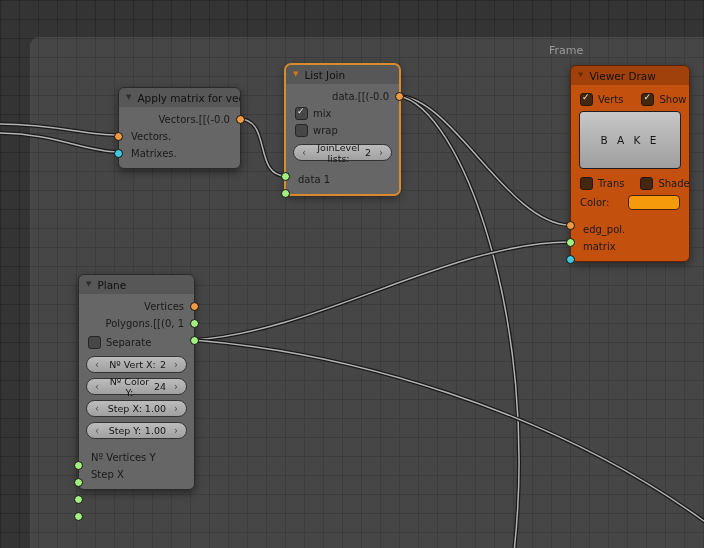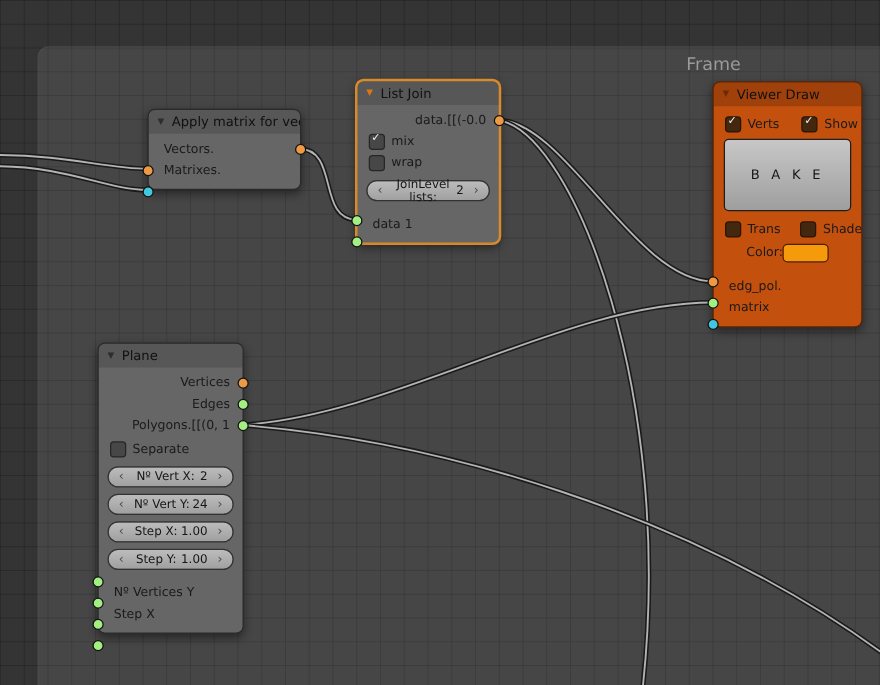--- a/index.html
+++ b/index.html
@@ -14,21 +14,21 @@
     -webkit-font-smoothing:antialiased;
   }
   .frame{
     position:absolute;left:30px;top:37px;width:700px;height:540px;
     background:rgba(255,255,255,0.09);
     border-radius:9px 9px 0 0;
     box-shadow:inset 0 0 0 1px rgba(255,255,255,0.03);
     z-index:1;
   }
   .frame-label{
-    position:absolute;left:549px;top:44px;font-size:14px;color:#9a9a9a;z-index:2;
+    position:absolute;left:549px;top:44px;font-size:11px;color:#9a9a9a;z-index:2;
   }
   svg.noodles{position:absolute;left:0;top:0;z-index:2;}
   .n-dark{fill:none;stroke:#1a1a1a;stroke-width:4;}
   .n-light{fill:none;stroke:#b3b3b3;stroke-width:1.5;}
 
   .node{
     position:absolute;z-index:3;
     background:#666666;border:1px solid #2a2a2a;border-radius:6px;
     box-shadow:0 3px 8px rgba(0,0,0,0.45);
     color:#1a1a1a;font-size:10px;
@@ -82,21 +82,21 @@
   .vrow-checks{display:flex;align-items:center;gap:18px;height:16px;padding:2px 9px 0;}
   .vgroup{display:flex;align-items:center;gap:5px;}
   .bake{
     height:56px;margin:4px 8px 0;
     background:linear-gradient(#c7c7c7,#9e9e9e);
     border:1px solid #1f1f1f;border-radius:4px;
     display:flex;align-items:center;justify-content:center;
     font-size:10.5px;letter-spacing:3px;color:#161616;cursor:pointer;
   }
   .vrow2{display:flex;align-items:flex-start;gap:16px;height:16px;padding:0 9px;margin-top:8px;}
-  .vrow-color{display:flex;align-items:center;height:18px;padding:0 26px;}
+  .vrow-color{display:flex;align-items:center;height:18px;padding:0 9px;}
   .swatch{
     margin-left:auto;width:50px;height:13px;border-radius:4px;
     background:#f49a0b;border:1px solid #4d1f04;
   }
   .vinputs{margin-top:10px;}
   .pinputs{margin-top:10px;}
   .sep-row{margin-top:2px;}
 </style>
 </head>
 <body>
@@ -122,20 +122,23 @@
     <path class="n-dark" d="M 193 340 C 345 352, 550 408, 708 524"></path>
     <path class="n-light" d="M 193 340 C 345 352, 550 408, 708 524"></path>
   </svg>
 
   <div class="node" style="left:118px;top:87px;width:121px;">
     <div class="header">
       <span class="tri">▼</span>
       <span class="title">Apply matrix for vec...</span>
     </div>
     <div class="nbody">
+      <div class="row out">
+        <span>Vectors.[[(-0.0</span>
+      </div>
       <div class="row in">
         <span>Vectors.</span>
       </div>
       <div class="row in">
         <span>Matrixes.</span>
       </div>
     </div>
     <span class="socket s-orange" style="right:-5px;top:27px;"></span>
     <span class="socket s-orange" style="left:-5px;top:44px;"></span>
     <span class="socket s-cyan" style="left:-5px;top:61px;"></span>
@@ -229,38 +232,35 @@
   <div class="node" style="left:78px;top:274px;width:115px;">
     <div class="header">
       <span class="tri">▼</span>
       <span class="title">Plane</span>
     </div>
     <div class="nbody">
       <div class="row out">
         <span>Vertices</span>
       </div>
       <div class="row out">
-        <span>Edges</span>
-      </div>
-      <div class="row out">
         <span>Polygons.[[(0, 1</span>
       </div>
       <div class="cbrow sep-row">
         <span class="cb"></span>
         <span>Separate</span>
       </div>
       <div class="stepper">
         <span class="arr">‹</span>
         <span class="st-label">Nº Vert X:</span>
         <span class="st-value">2</span>
         <span class="arr">›</span>
       </div>
       <div class="stepper">
         <span class="arr">‹</span>
-        <span class="st-label">Nº Vert Y:</span>
+        <span class="st-label">Nº Color Y:</span>
         <span class="st-value">24</span>
         <span class="arr">›</span>
       </div>
       <div class="stepper">
         <span class="arr">‹</span>
         <span class="st-label">Step X:</span>
         <span class="st-value">1.00</span>
         <span class="arr">›</span>
       </div>
       <div class="stepper">

